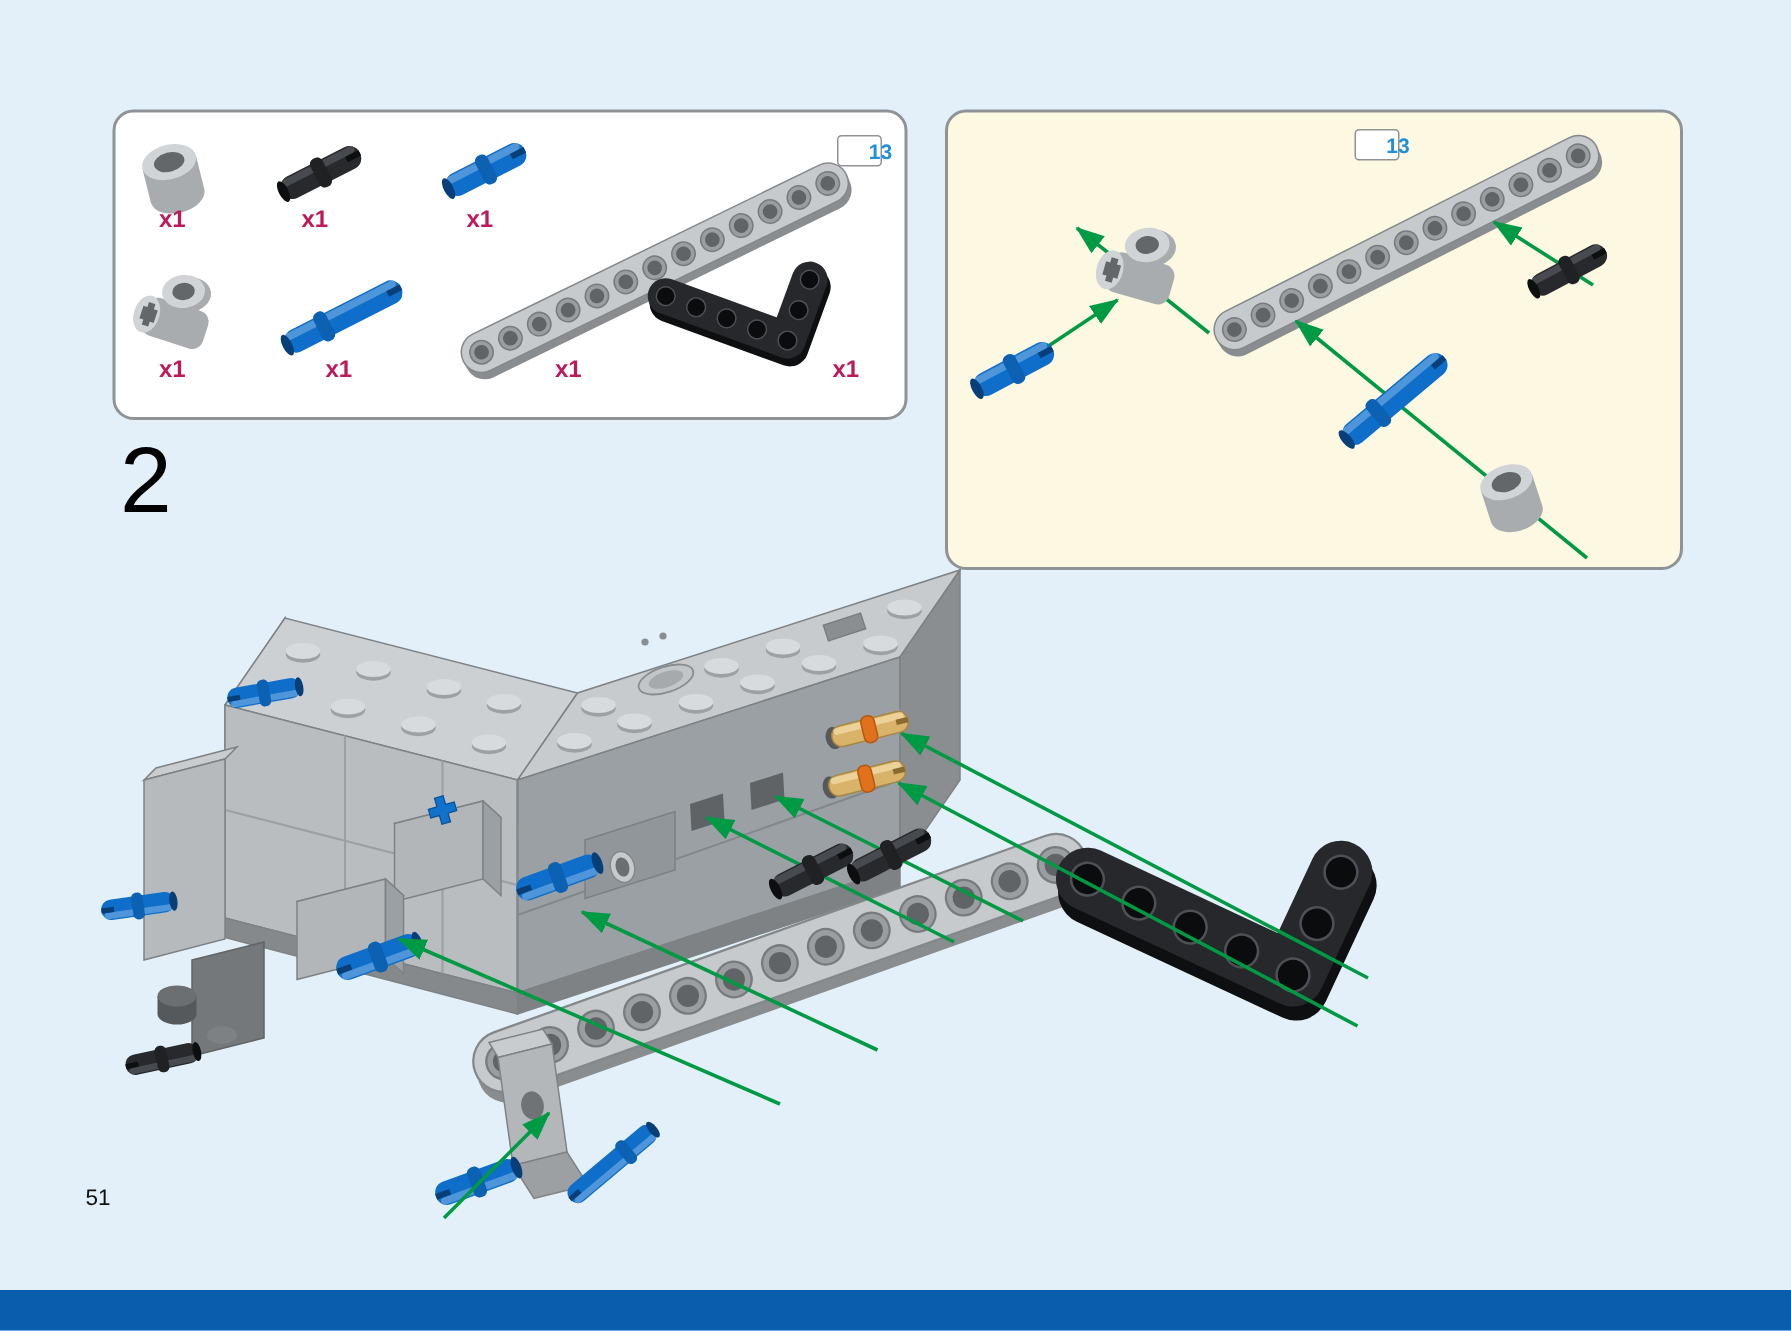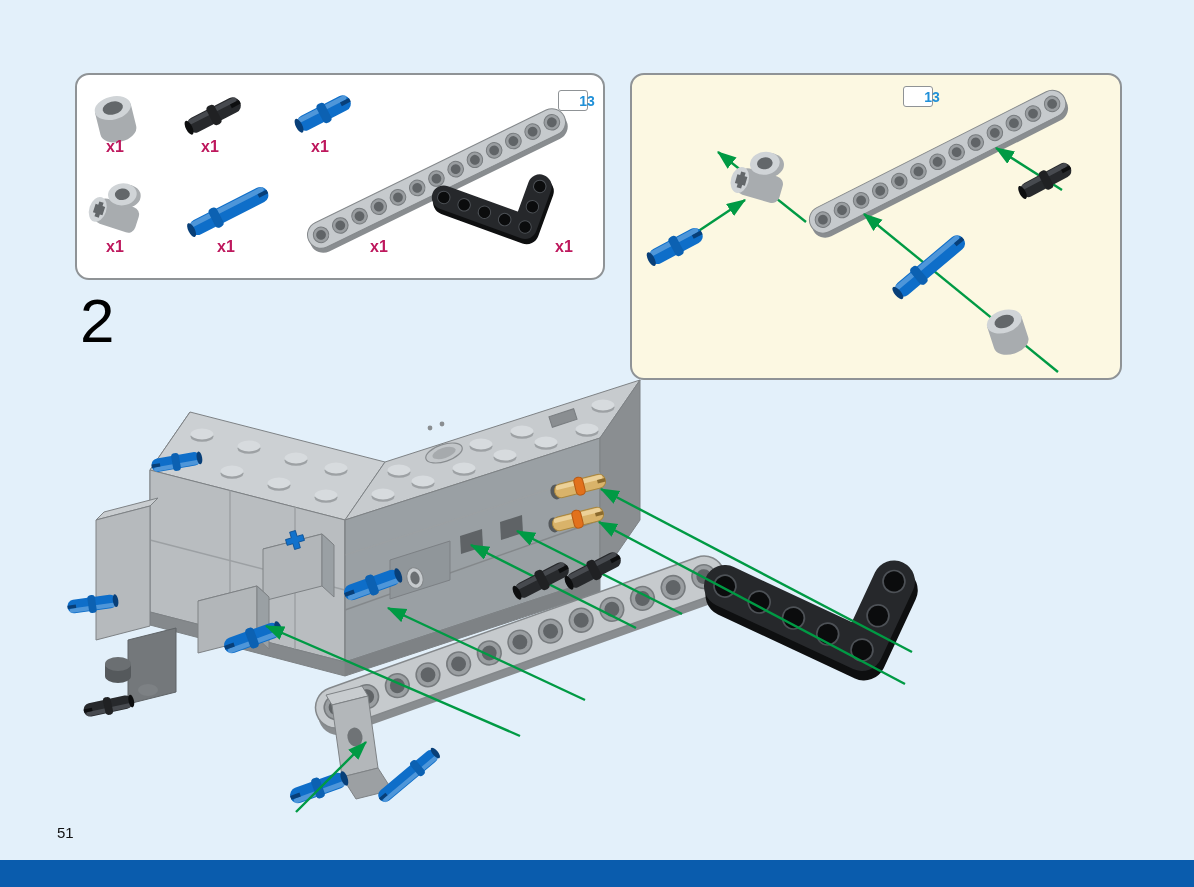--- a/index.html
+++ b/index.html
@@ -25,21 +25,21 @@
     color:#2090d8; font-weight:bold; font-size:14px;
     display:flex; align-items:center; justify-content:center;padding-left:28px;
   }
   #parts-beam-badge { left:481px; top:15px; }
   #callout-beam-badge { left:271px; top:11px; }
   .qty { position:absolute; font-size:16px; font-weight:bold; color:#be185d; }
   #step-number {
     position:absolute; left:80px; top:290px;
     font-size:62px; line-height:62px; color:#000;
   }
-  #page-number { position:absolute; left:57px; top:824px; font-size:15px; }
+  #page-number { position:absolute; left:57px; top:790px; font-size:15px; }
   #footer-bar { position:absolute; left:0; bottom:0; width:1194px; height:27px; background:#0a5cad; }
   #main-art { position:absolute; left:0; top:0; }
   
   .pc-blue  { --b:#0e6ec9; --dk:#083f78; --hl:#6aa6e0; }
   .pc-black { --b:#27292c; --dk:#0d0e0f; --hl:#55595e; }
   .pc-gray  { --top:#d0d4d7; --side:#a8acaf; --hole:#63676a; }
 </style>
 </head>
 <body>
 

